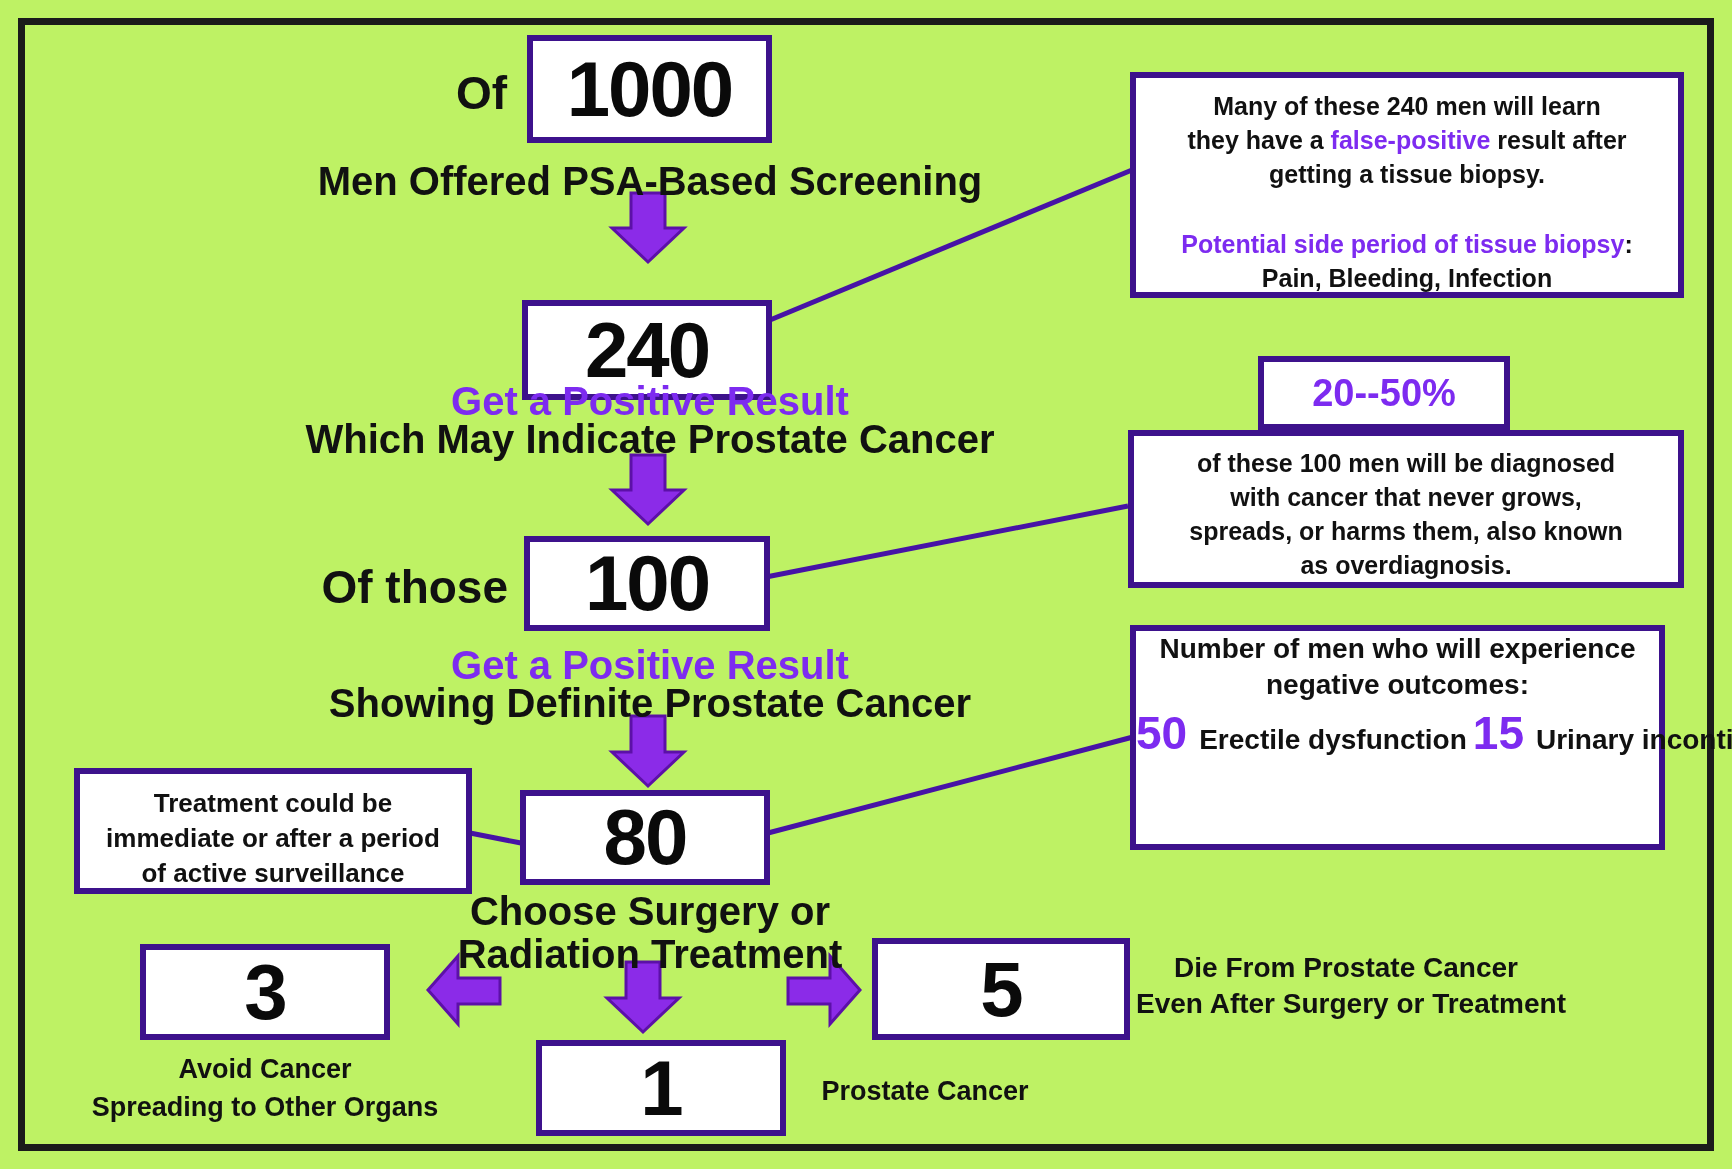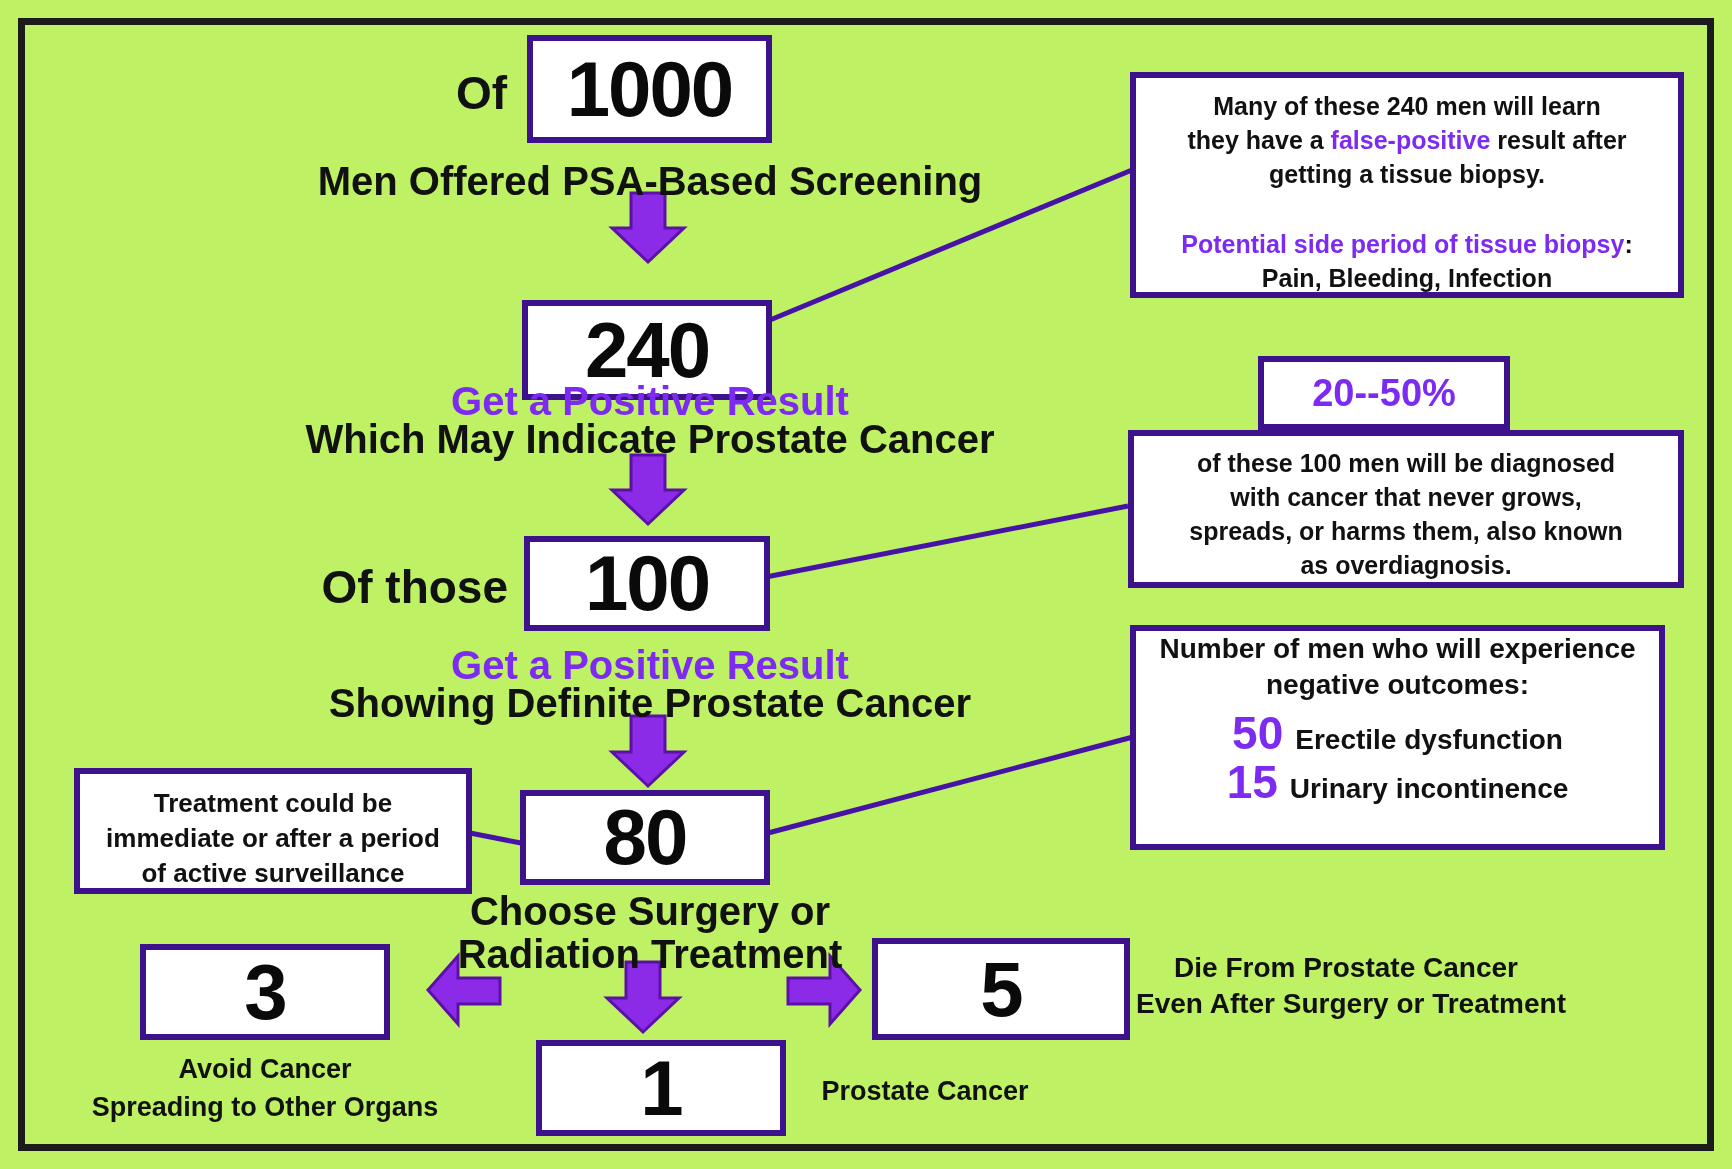--- a/index.html
+++ b/index.html
@@ -29,21 +29,21 @@
   .prefix{position:absolute;text-align:right;font-size:46px;color:var(--text);white-space:nowrap;}
   .notebox{position:absolute;background:#fff;border:6px solid var(--box-border);box-sizing:border-box;
     text-align:center;}
   .notebox .ln{white-space:nowrap;}
   .fp{font-size:25px;line-height:34px;padding-top:11px;}
   .fp .para2{margin-top:36px;}
   .hl{color:var(--accent-purple);}
   .ratebox{display:flex;align-items:center;justify-content:center;font-size:38px;color:var(--accent-purple);}
   .overdx{font-size:25px;line-height:34px;padding-top:10px;}
   .outcomes{font-size:28px;line-height:36px;}
-  .outcomes .rows{margin-top:12px;display:flex;flex-direction:column;gap:6px;align-items:center;}
+  .outcomes .rows{margin-top:12px;display:flex;flex-direction:row;gap:6px;align-items:center;}
   .outcomes .row{display:flex;align-items:baseline;gap:12px;white-space:nowrap;}
   .outcomes .num{font-size:46px;color:var(--accent-purple);}
   .treat{font-size:26px;line-height:35px;padding-top:12px;}
   .smallcap{font-size:27px;line-height:38px;}
   .cap5{font-size:28px;line-height:36px;}
 </style>
 </head>
 <body>
 
 <div class="canvas">

